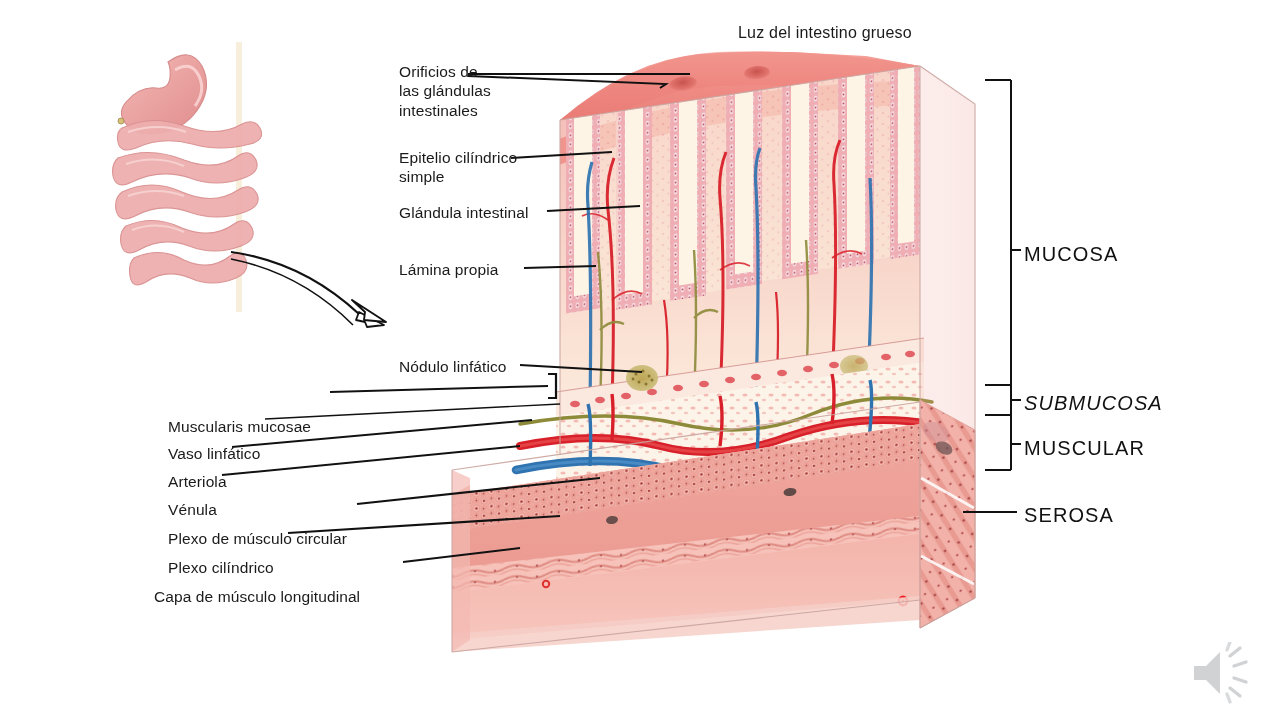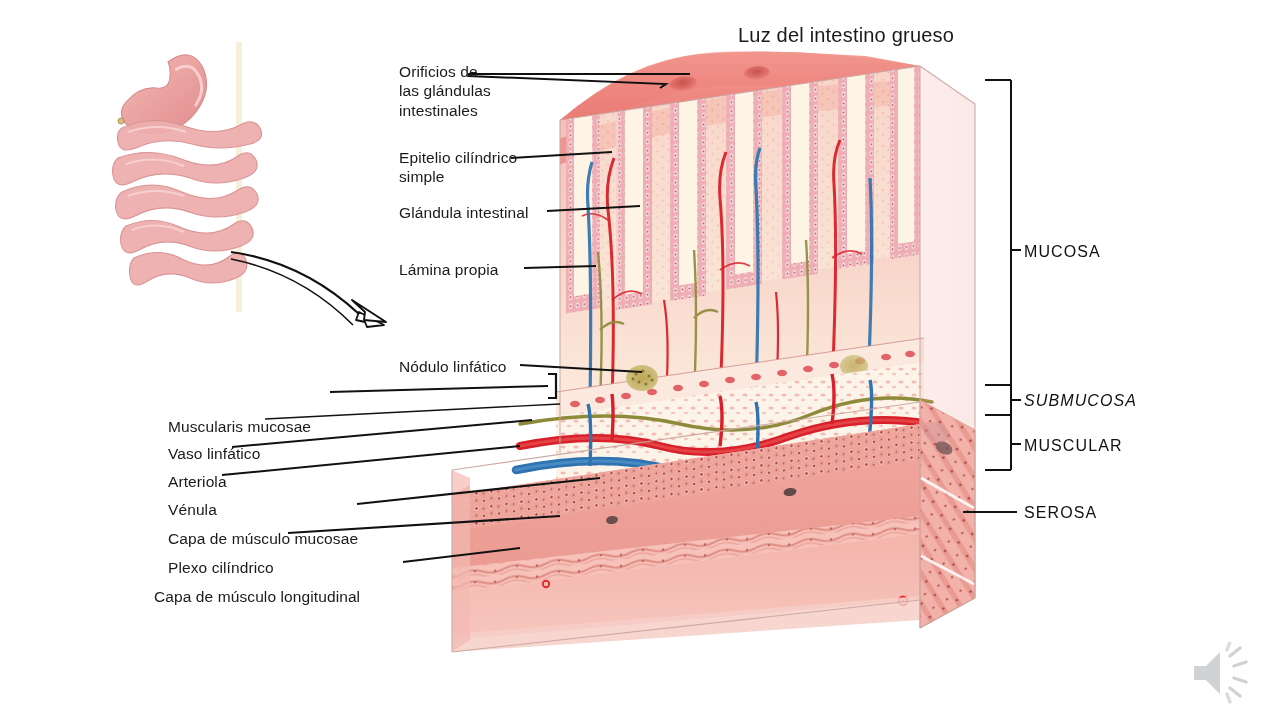--- a/index.html
+++ b/index.html
@@ -6,22 +6,22 @@
   html,body{margin:0;padding:0;background:#ffffff;}
   body{
     width:1280px;height:720px;position:relative;overflow:hidden;
     font-family:"Liberation Sans","DejaVu Sans",sans-serif;
     color:#111;
   }
   #stage{position:absolute;inset:0;background:#fff;}
 
   .lbl{position:absolute;font-size:15.5px;line-height:1.25;color:#1a1a1a;white-space:pre-line;letter-spacing:.1px;}
   .lbl.leftal{text-align:left;margin-top:32px;}
-  .layerlbl{position:absolute;font-size:16px;letter-spacing:1.1px;color:#111;}
-  .title{position:absolute;font-size:20px;color:#1a1a1a;letter-spacing:.2px;}
+  .layerlbl{position:absolute;font-size:20px;letter-spacing:1.1px;color:#111;}
+  .title{position:absolute;font-size:16px;color:#1a1a1a;letter-spacing:.2px;}
   .caption{position:absolute;font-size:16px;color:#1a1a1a;letter-spacing:.1px;}
 
   svg.overlay{position:absolute;left:0;top:0;width:1280px;height:720px;pointer-events:none;}
 
   .spk{position:absolute;right:18px;bottom:16px;width:76px;height:62px;opacity:.85;}
 </style>
 </head>
 <body>
 
 <div id="stage">
@@ -430,21 +430,21 @@
   <div class="lbl" style="left:399px;top:148px;">Epitelio cilíndrico
 simple</div>
   <div class="lbl" style="left:399px;top:203px;">Glándula intestinal</div>
   <div class="lbl" style="left:399px;top:260px;">Lámina propia</div>
   <div class="lbl" style="left:399px;top:357px;">Nódulo linfático</div>
 
   <div class="lbl leftal" style="left:168px;top:385px;">Muscularis mucosae</div>
   <div class="lbl leftal" style="left:168px;top:412px;">Vaso linfático</div>
   <div class="lbl leftal" style="left:168px;top:440px;">Arteriola</div>
   <div class="lbl leftal" style="left:168px;top:468px;">Vénula</div>
-  <div class="lbl leftal" style="left:168px;top:497px;">Capa de músculo mucosae</div>
+  <div class="lbl leftal" style="left:168px;top:497px;">Plexo de músculo circular</div>
   <div class="lbl leftal" style="left:168px;top:526px;">Plexo cilíndrico</div>
   <div class="lbl leftal" style="left:154px;top:555px;">Capa de músculo longitudinal</div>
 
   <div class="layerlbl" style="left:1024px;top:243px;">MUCOSA</div>
   <div class="layerlbl" style="left:1024px;top:392px;font-style:italic;">SUBMUCOSA</div>
   <div class="layerlbl" style="left:1024px;top:437px;">MUSCULAR</div>
   <div class="layerlbl" style="left:1024px;top:504px;">SEROSA</div>
 
   <div class="title" style="left:738px;top:24px;">Luz del intestino grueso</div>
 

